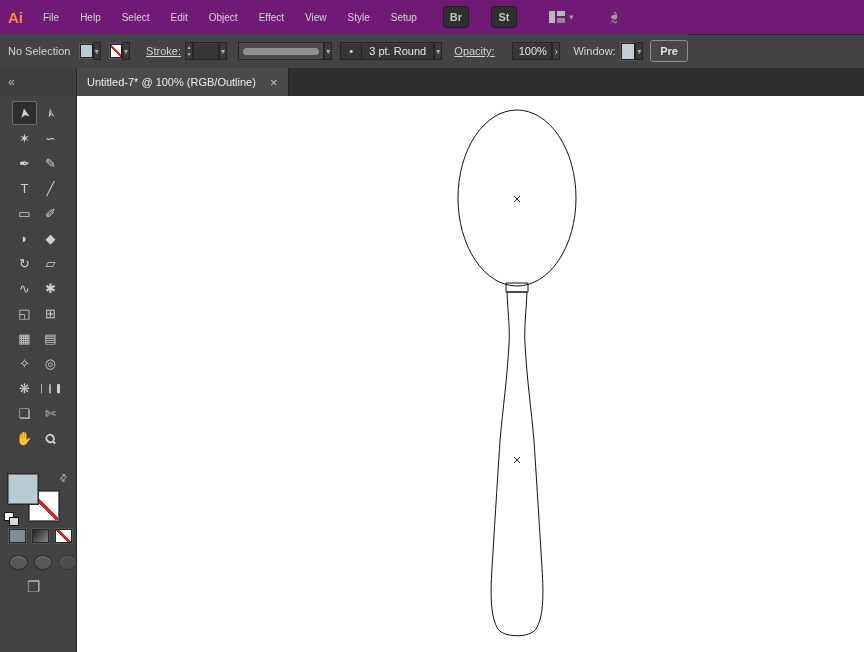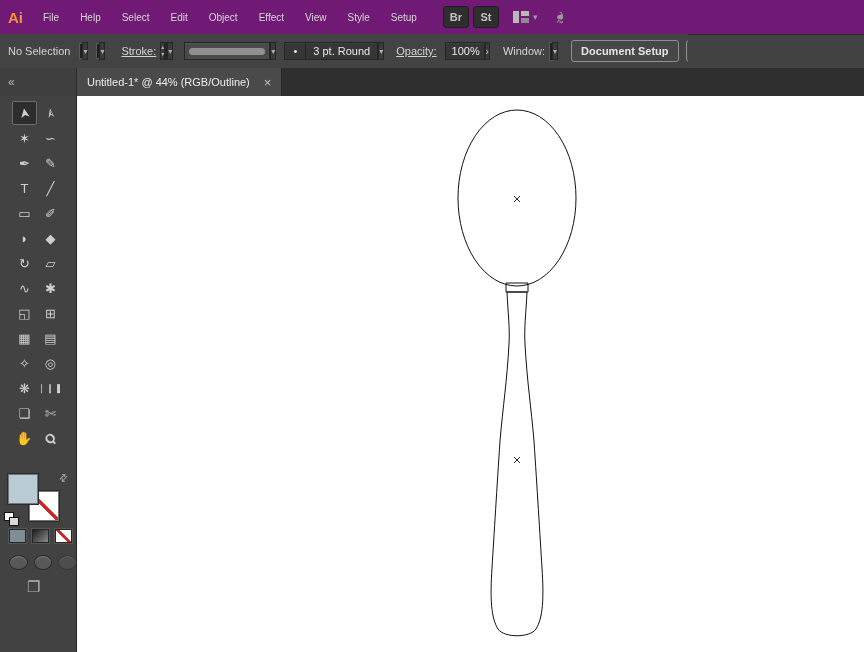--- a/index.html
+++ b/index.html
@@ -5,21 +5,21 @@
   html,body{margin:0;padding:0;}
   body{width:864px;height:652px;position:relative;overflow:hidden;background:#424242;
        font-family:"Liberation Sans",sans-serif;-webkit-font-smoothing:antialiased;}
 
   
   .menubar{position:absolute;left:0;top:0;width:864px;height:34px;background:#701a75;
            border-bottom:1px solid #2a2a2a;display:flex;align-items:center;}
   .ai-logo{margin-left:8px;color:#f6913e;font-weight:bold;font-size:15px;letter-spacing:0;}
   .menus{display:flex;gap:21px;margin-left:20px;}
   .menu-item{color:#d6d6d6;font-size:10px;cursor:default;text-align:right;}
-  .mb-right{display:flex;align-items:center;margin-left:26px;gap:4px;}
+  .mb-right{display:flex;align-items:center;margin-left:26px;gap:22px;}
   .mbtn{width:24px;height:20px;background:#2e2e2e;border:1px solid #1f1f1f;border-radius:3px;
         color:#c2c2c2;font-size:11px;font-weight:bold;display:flex;align-items:center;justify-content:center;}
   .ws{display:flex;align-items:center;gap:4px;margin-left:10px;color:#9c9c9c;font-size:9px;}
   .share{margin-left:12px;color:#9a9a9a;font-size:17px;transform:rotate(-90deg);}
 
   
   .controlbar{position:absolute;left:0;top:34px;width:688px;height:34px;background:#434343;
               border-bottom:1px solid #232323;display:flex;align-items:center;font-size:11px;
               color:#d4d4d4;white-space:nowrap;overflow:hidden;}
   .cb-label{color:#d4d4d4;}
@@ -147,39 +147,38 @@
   </div>
   <div class="chev">▾</div>
 
   <div class="cbox" style="margin-left:8px;">
     <span class="brush-dot">•</span>
     <span class="brush-name">3 pt. Round</span>
   </div>
   <div class="chev">▾</div>
 
   <span class="cb-label u" style="margin-left:12px;">Opacity:</span>
-  <div class="cbox" style="margin-left:8px;min-width:40px;">
+  <div class="cbox" style="margin-left:17px;min-width:40px;">
     <span class="opx">100%</span>
   </div>
   <div class="morebox">›</div>
 
   <span class="cb-label" style="margin-left:13px;">Window:</span>
   <div class="style-swatch" style="margin-left:5px;"></div>
   <div class="chev">▾</div>
 
-  <div class="cb-btn" style="margin-left:13px;">Document Setup</div>
   <div class="cb-btn" style="margin-left:7px;">Pre</div>
 </div>
 
 <div class="tabbar">
   <div class="tab-strip">
     <span>«</span>
   </div>
   <div class="doc-tab">
-    <span>Untitled-1* @ 44% (RGB/Outline)</span>
+    <span>Untitled-7* @ 100% (RGB/Outline)</span>
     <span class="tab-close">×</span>
   </div>
 </div>
 
 <div class="toolbar">
   <div class="tools">
     <div class="tool sel">
         <span class="tg rotA">➤</span>
       </div>
     <div class="tool">

